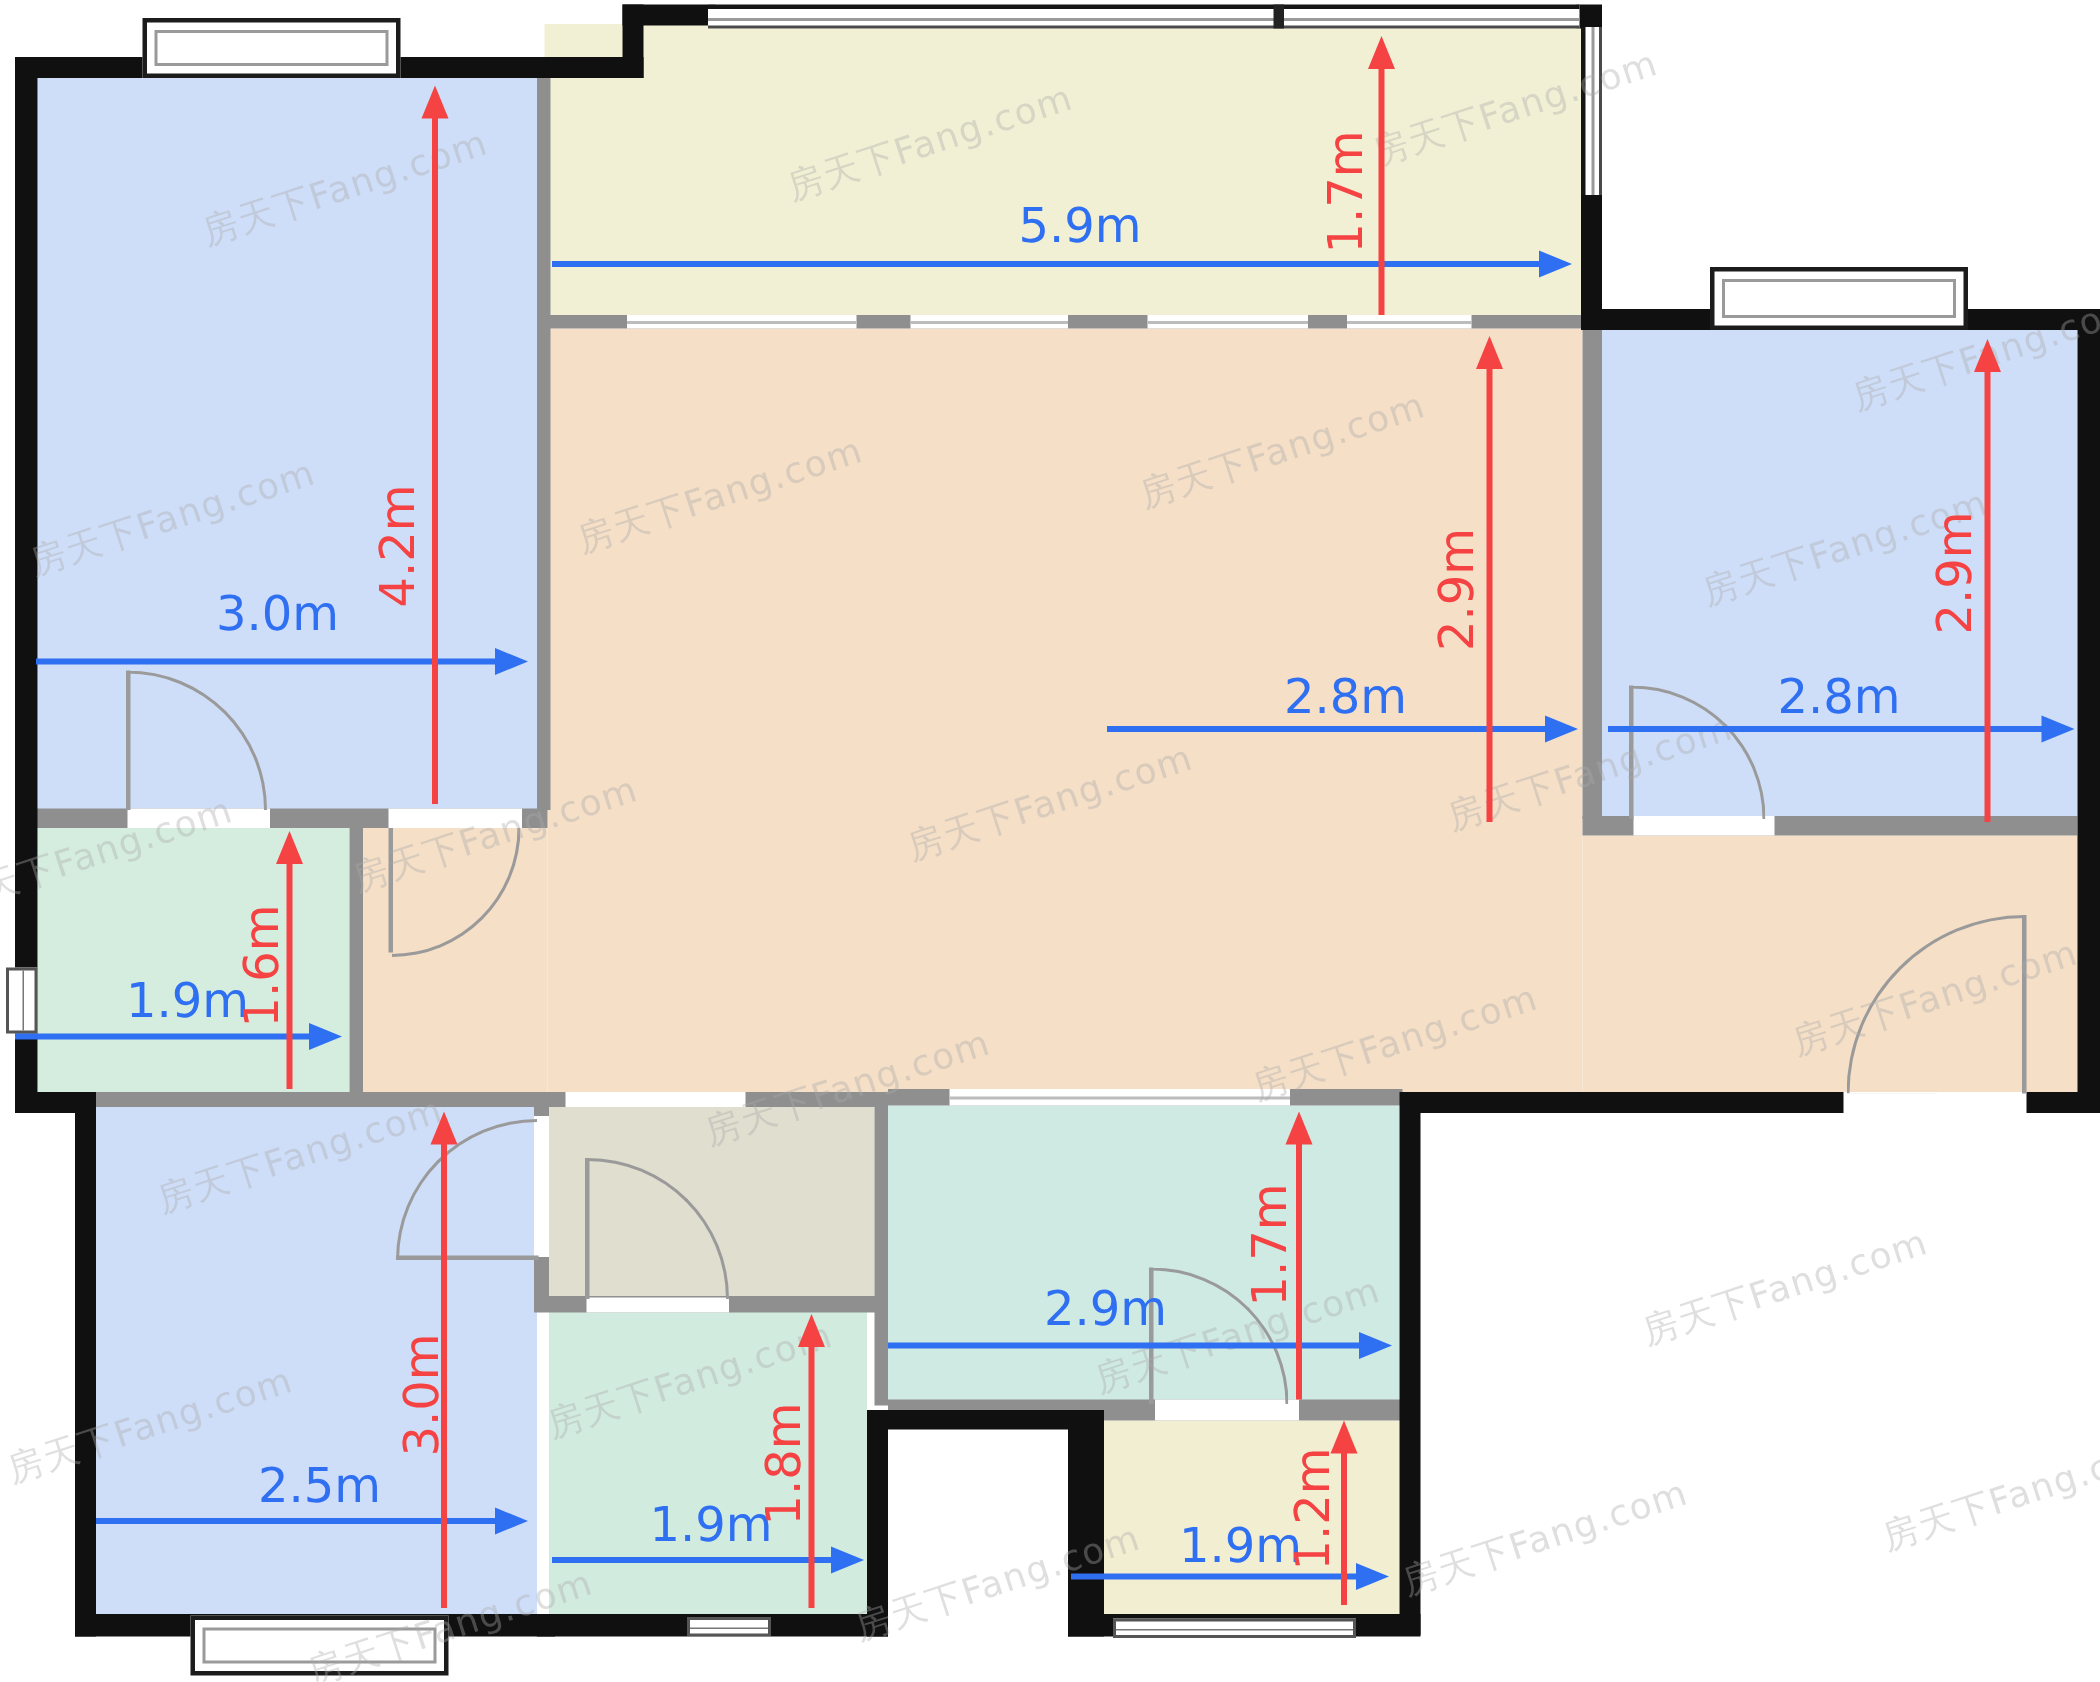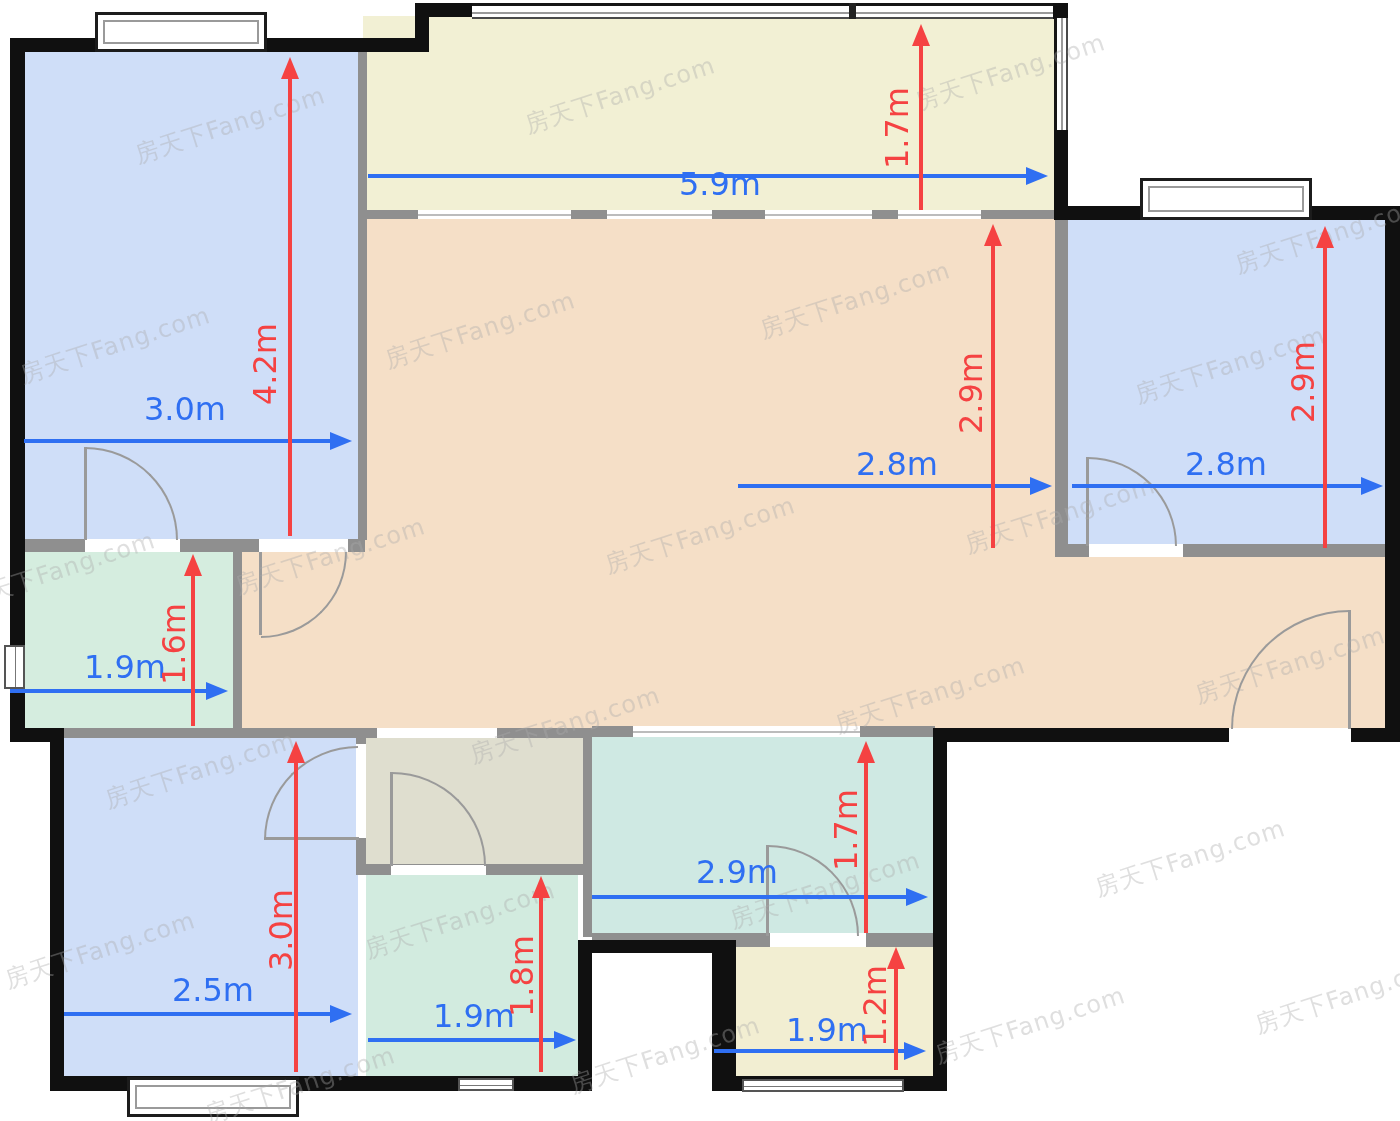--- a/index.html
+++ b/index.html
@@ -143,21 +143,21 @@
     <div class="wm" style="left: 1190px; top: 858px;">房天下Fang.com</div>
     <div class="wm" style="left: 300px; top: 1085px;">房天下Fang.com</div>
     <div class="wm" style="left: 665px; top: 1055px;">房天下Fang.com</div>
     <div class="wm" style="left: 1030px; top: 1025px;">房天下Fang.com</div>
     <div class="wm" style="left: 1350px; top: 995px;">房天下Fang.com</div>
     <div class="dim-line-h" style="left: 24px; top: 439px; width: 310px; height: 4px; background: rgb(47, 111, 242);"></div>
     <div class="ah-right" style="left: 330px; top: 432px; width: 0px; height: 0px; border-left-color: rgb(47, 111, 242);"></div>
     <div class="dim-label blue" style="left: 185px; top: 409px; color: rgb(47, 111, 242);">3.0m</div>
     <div class="dim-line-h" style="left: 368px; top: 174px; width: 662px; height: 4px; background: rgb(47, 111, 242);"></div>
     <div class="ah-right" style="left: 1026px; top: 167px; width: 0px; height: 0px; border-left-color: rgb(47, 111, 242);"></div>
-    <div class="dim-label blue" style="left: 720px; top: 150px; color: rgb(47, 111, 242); margin-top: 34px;">5.9m</div>
+    <div class="dim-label blue" style="left: 720px; top: 150px; color: rgb(47, 111, 242);">5.9m</div>
     <div class="dim-line-h" style="left: 738px; top: 484px; width: 296px; height: 4px; background: rgb(47, 111, 242);"></div>
     <div class="ah-right" style="left: 1030px; top: 477px; width: 0px; height: 0px; border-left-color: rgb(47, 111, 242);"></div>
     <div class="dim-label blue" style="left: 897px; top: 464px; color: rgb(47, 111, 242);">2.8m</div>
     <div class="dim-line-h" style="left: 1072px; top: 484px; width: 293px; height: 4px; background: rgb(47, 111, 242);"></div>
     <div class="ah-right" style="left: 1361px; top: 477px; width: 0px; height: 0px; border-left-color: rgb(47, 111, 242);"></div>
     <div class="dim-label blue" style="left: 1226px; top: 464px; color: rgb(47, 111, 242);">2.8m</div>
     <div class="dim-line-h" style="left: 10px; top: 689px; width: 200px; height: 4px; background: rgb(47, 111, 242);"></div>
     <div class="ah-right" style="left: 206px; top: 682px; width: 0px; height: 0px; border-left-color: rgb(47, 111, 242);"></div>
     <div class="dim-label blue" style="left: 125px; top: 667px; color: rgb(47, 111, 242);">1.9m</div>
     <div class="dim-line-h" style="left: 64px; top: 1012px; width: 270px; height: 4px; background: rgb(47, 111, 242);"></div>

